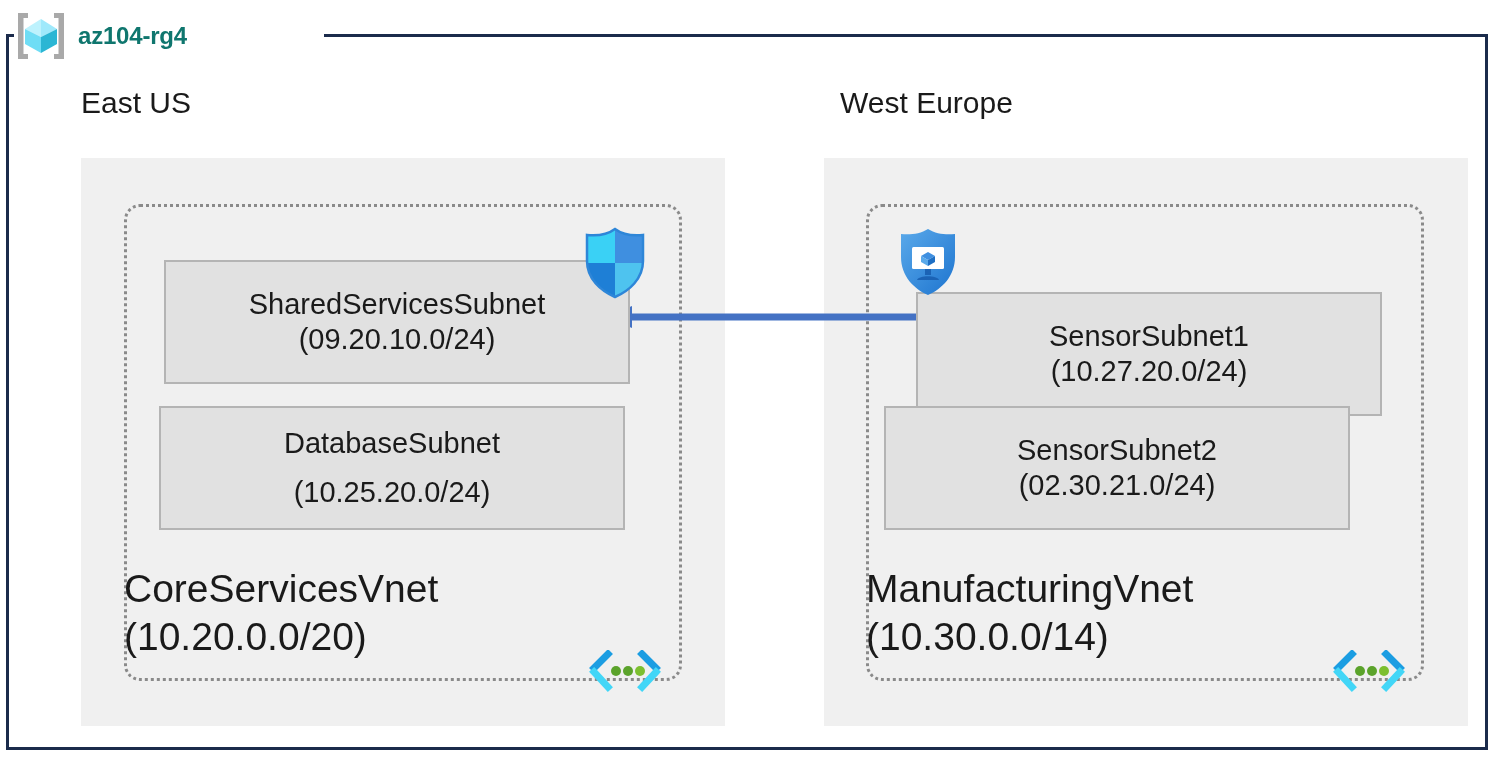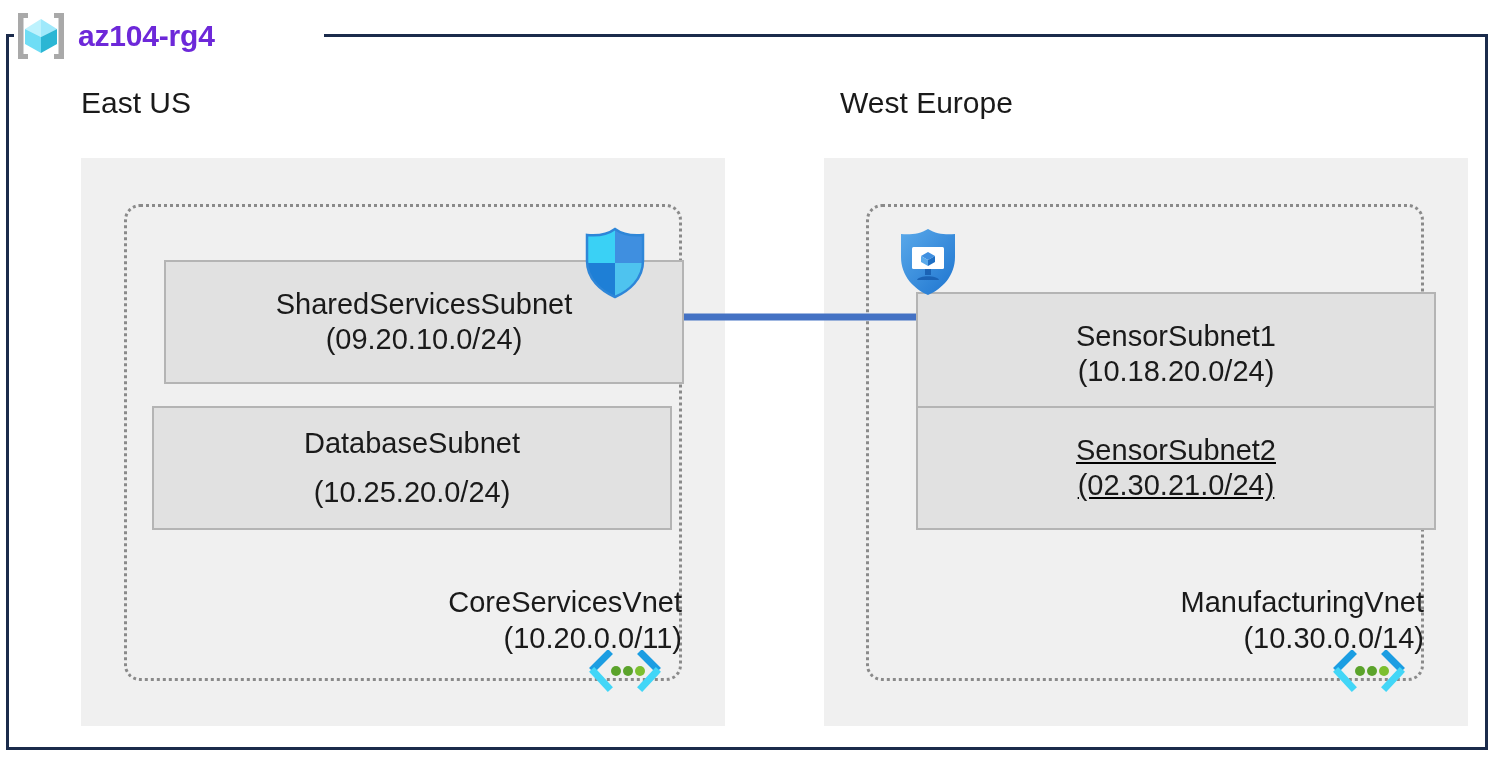--- a/index.html
+++ b/index.html
@@ -53,23 +53,23 @@
     gap: 10px;
     z-index: 3;
   }
   .rg-icon {
     width: 54px;
     height: 52px;
     display: block;
     flex: none;
   }
   .rg-title-text {
-    font-size: 30px;
+    font-size: 24px;
     font-weight: bold;
-    color: #6d28d9;
+    color: #0f766e;
     letter-spacing: -0.2px;
     white-space: nowrap;
     line-height: 1;
   }
   .region-label {
     font-size: 30px;
     color: #1a1a1a;
     text-align: left;
     line-height: 1.1;
     height: 40px;
@@ -102,53 +102,52 @@
     border-radius: 16px;
     box-sizing: border-box;
     background: transparent;
   }
   #vnet-core { left: 124px; }
   #vnet-mfg  { left: 866px; }
 
   
   .subnet {
     position: absolute;
-    width: 520px;
+    width: 466px;
     height: 124px;
     background: #e1e1e1;
     border: 2px solid #b4b4b4;
     box-sizing: border-box;
     display: flex;
     flex-direction: column;
     align-items: center;
     justify-content: center;
     z-index: 4;
   }
   .subnet-line {
     font-size: 29px;
     color: #1a1a1a;
     line-height: 1.22;
     white-space: nowrap;
   }
 
   #subnet-shared   { left: 164px; top: 260px; }
-  #subnet-database { left: 152px; top: 406px; gap: 14px; }
+  #subnet-database { left: 159px; top: 406px; gap: 14px; }
   #subnet-sensor1  { left: 916px; top: 260px; margin-top: 32px; }
-  #subnet-sensor2  { left: 916px; top: 406px; text-decoration: underline; }
+  #subnet-sensor2  { left: 884px; top: 406px; }
 
   
   .vnet-caption {
     position: absolute;
     width: 558px;
-    text-align: right;
-    font-size: 29px;
+    text-align: left;
+    font-size: 39px;
     color: #1a1a1a;
     line-height: 1.24;
     z-index: 4;
-    margin-top: 20px;
   }
   #caption-core { left: 124px; top: 565px; }
   #caption-mfg  { left: 866px; top: 565px; }
 
   
   .vnet-glyph {
     position: absolute;
     width: 74px;
     height: 42px;
     z-index: 5;
@@ -221,21 +220,21 @@
     <div class="subnet-line">(09.20.10.0/24)</div>
   </div>
 
   <div class="subnet" id="subnet-database">
     <div class="subnet-line">DatabaseSubnet</div>
     <div class="subnet-line">(10.25.20.0/24)</div>
   </div>
 
   <div class="vnet-caption" id="caption-core">
     <div>CoreServicesVnet</div>
-    <div>(10.20.0.0/11)</div>
+    <div>(10.20.0.0/20)</div>
   </div>
 
   <svg class="vnet-glyph" id="glyph-core" viewBox="0 0 74 42">
     <g stroke-linecap="square" fill="none">
       <path d="M20 4 L6 18" stroke="#1b9de2" stroke-width="7"></path>
       <path d="M6 22 L20 37" stroke="#42d6f7" stroke-width="7"></path>
       <path d="M54 4 L68 18" stroke="#1b9de2" stroke-width="7"></path>
       <path d="M68 22 L54 37" stroke="#42d6f7" stroke-width="7"></path>
     </g>
     <circle cx="28" cy="21" r="5" fill="#5ba32b"></circle>
@@ -267,21 +266,21 @@
     <div class="region-panel"></div>
     <div class="region-label-wrap">
       <div class="region-label">West Europe</div>
     </div>
   </div>
 
   <div class="vnet" id="vnet-mfg"></div>
 
   <div class="subnet" id="subnet-sensor1">
     <div class="subnet-line">SensorSubnet1</div>
-    <div class="subnet-line">(10.18.20.0/24)</div>
+    <div class="subnet-line">(10.27.20.0/24)</div>
   </div>
 
   <div class="subnet" id="subnet-sensor2">
     <div class="subnet-line">SensorSubnet2</div>
     <div class="subnet-line">(02.30.21.0/24)</div>
   </div>
 
   <div class="vnet-caption" id="caption-mfg">
     <div>ManufacturingVnet</div>
     <div>(10.30.0.0/14)</div>

